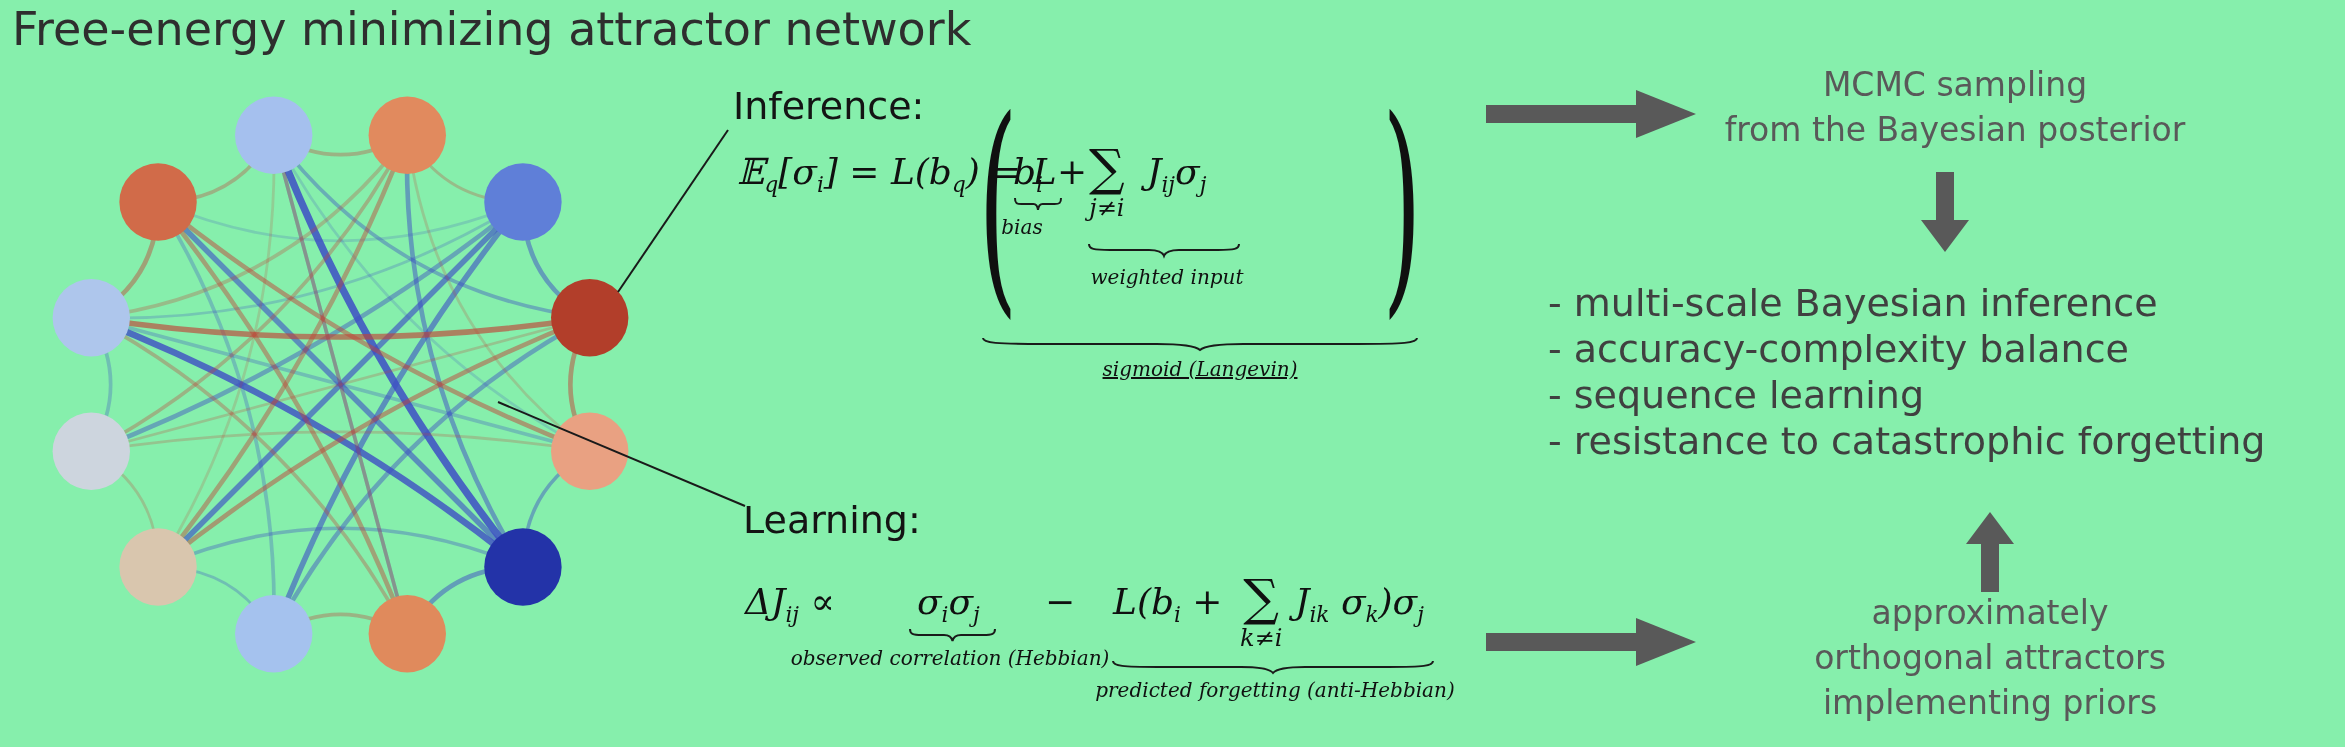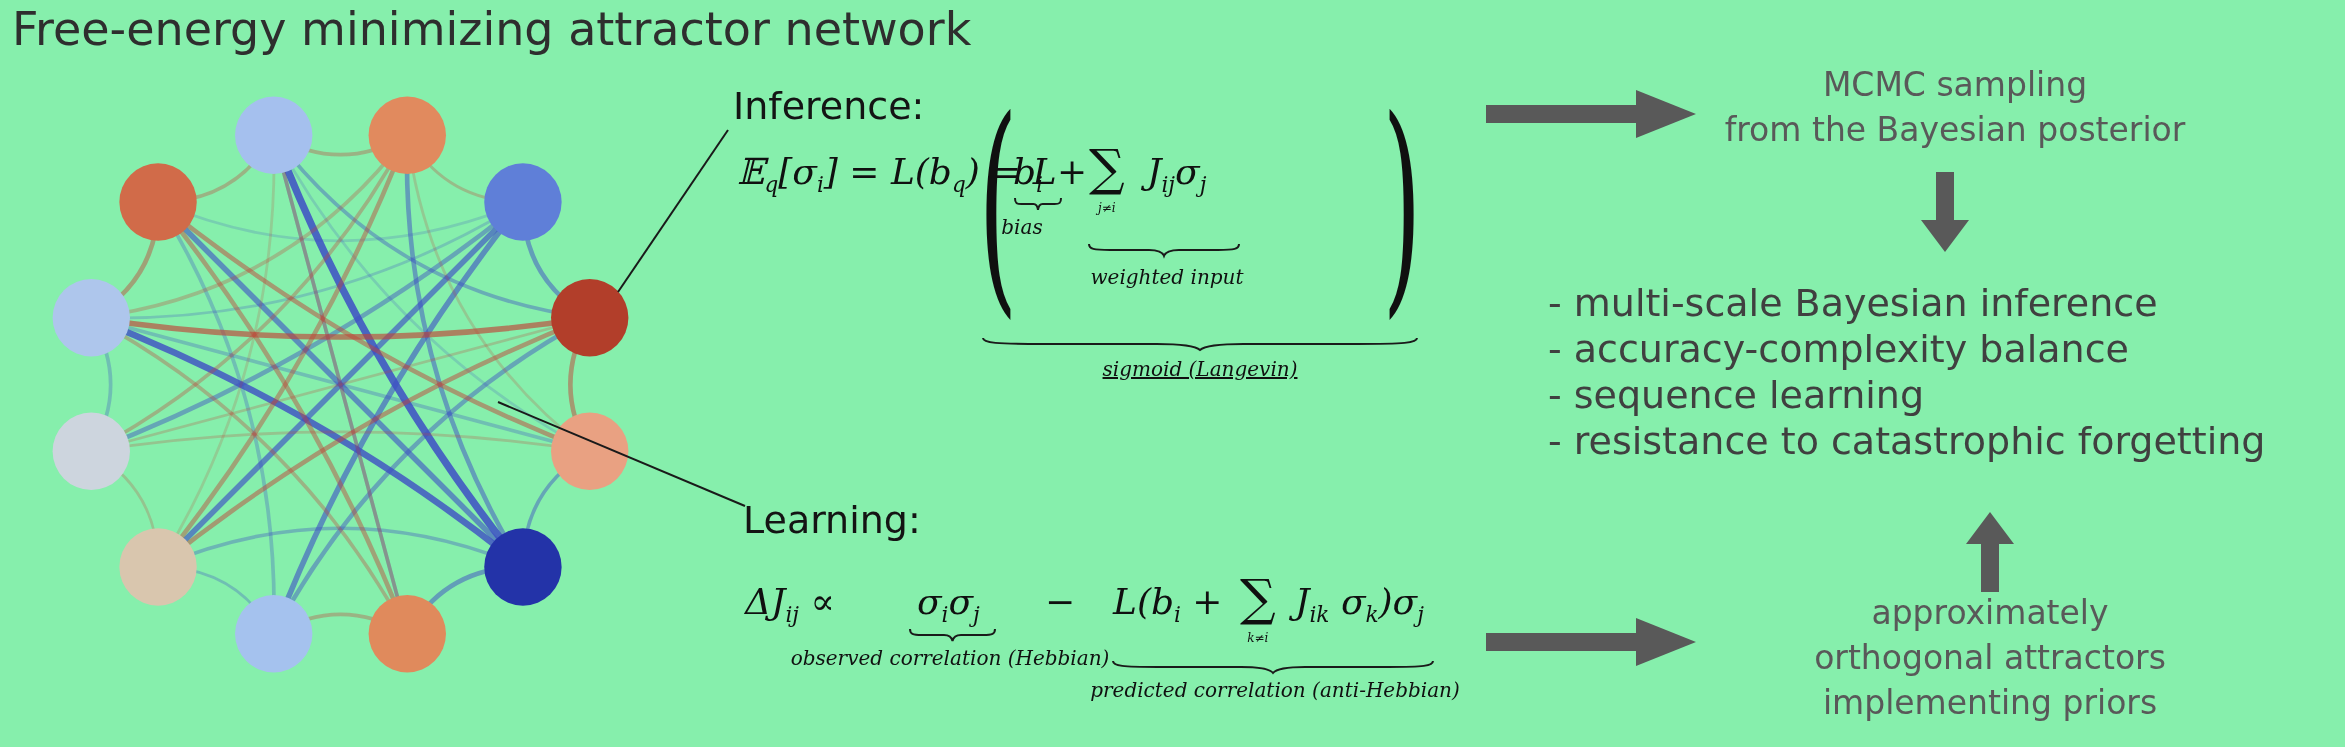--- a/index.html
+++ b/index.html
@@ -17,21 +17,21 @@
   
   .eq{position:absolute;color:#101010;}
   .m{position:absolute;font-family:"DejaVu Serif","Liberation Serif",serif;font-style:italic;
      font-size:36px;line-height:44px;white-space:nowrap;}
   .m sub{font-size:60%;line-height:0;}
   .paren{position:absolute;top:0;height:242px;width:30px;display:flex;align-items:center;justify-content:center;}
   .pg{font-family:"DejaVu Serif","Liberation Serif",serif;font-size:100px;font-weight:300;
       line-height:100px;transform:scaleY(2.3);display:block;}
   .sumcol{position:absolute;display:flex;flex-direction:column;align-items:center;}
   .sumsym{font-family:"DejaVu Serif","Liberation Serif",serif;font-size:50px;line-height:56px;}
-  .sumlim{font-family:"DejaVu Serif","Liberation Serif",serif;font-style:italic;font-size:12px;line-height:24px;}
+  .sumlim{font-family:"DejaVu Serif","Liberation Serif",serif;font-style:italic;font-size:24px;line-height:24px;}
   .blabel{position:absolute;font-family:"DejaVu Serif","Liberation Serif",serif;font-style:italic;
           font-size:20px;line-height:24px;text-align:center;white-space:nowrap;}
   .brace{position:absolute;height:14px;overflow:visible;}
   .brace path{stroke:#1a1a1a;stroke-width:2;fill:none;vector-effect:non-scaling-stroke;}
 
   
   .gray-block{position:absolute;text-align:center;font-size:33px;line-height:45px;color:#595959;white-space:nowrap;}
   .benefits{position:absolute;font-size:38px;line-height:46px;color:#404040;white-space:nowrap;}
   .arrow{position:absolute;}
   .arrow polygon{fill:#595959;}
@@ -157,21 +157,21 @@
 
     <span class="m" style="left:368px;top:20px;">L(b<sub>i</sub> +</span>
     <span class="sumcol" style="left:495px;top:10px;">
       <span class="sumsym">∑</span>
       <span class="sumlim">k≠i</span>
     </span>
     <span class="m" style="left:550px;top:20px;">J<sub>ik</sub> σ<sub>k</sub>)σ<sub>j</sub></span>
     <svg class="brace" style="left:368px;top:100px;width:320px;" viewBox="0 0 100 14" preserveAspectRatio="none">
       <path d="M0,1 C0,6 3,7 14,7 L40,7 C46,7 49,9 50,13 C51,9 54,7 60,7 L86,7 C97,7 100,6 100,1"></path>
     </svg>
-    <span class="blabel" style="left:320px;top:118px;width:420px;">predicted correlation (anti-Hebbian)</span>
+    <span class="blabel" style="left:320px;top:118px;width:420px;">predicted forgetting (anti-Hebbian)</span>
   </div>
 
   <svg class="arrow" style="left:1486px;top:86px;" width="212" height="56" viewBox="0 0 212 56">
     <polygon points="0,19 150,19 150,4 210,28 150,52 150,37 0,37" fill="#595959"></polygon>
   </svg>
 
   <div class="gray-block" style="left:1690px;top:62px;width:530px;">
     <div>MCMC sampling</div>
     <div>from the Bayesian posterior</div>
   </div>

